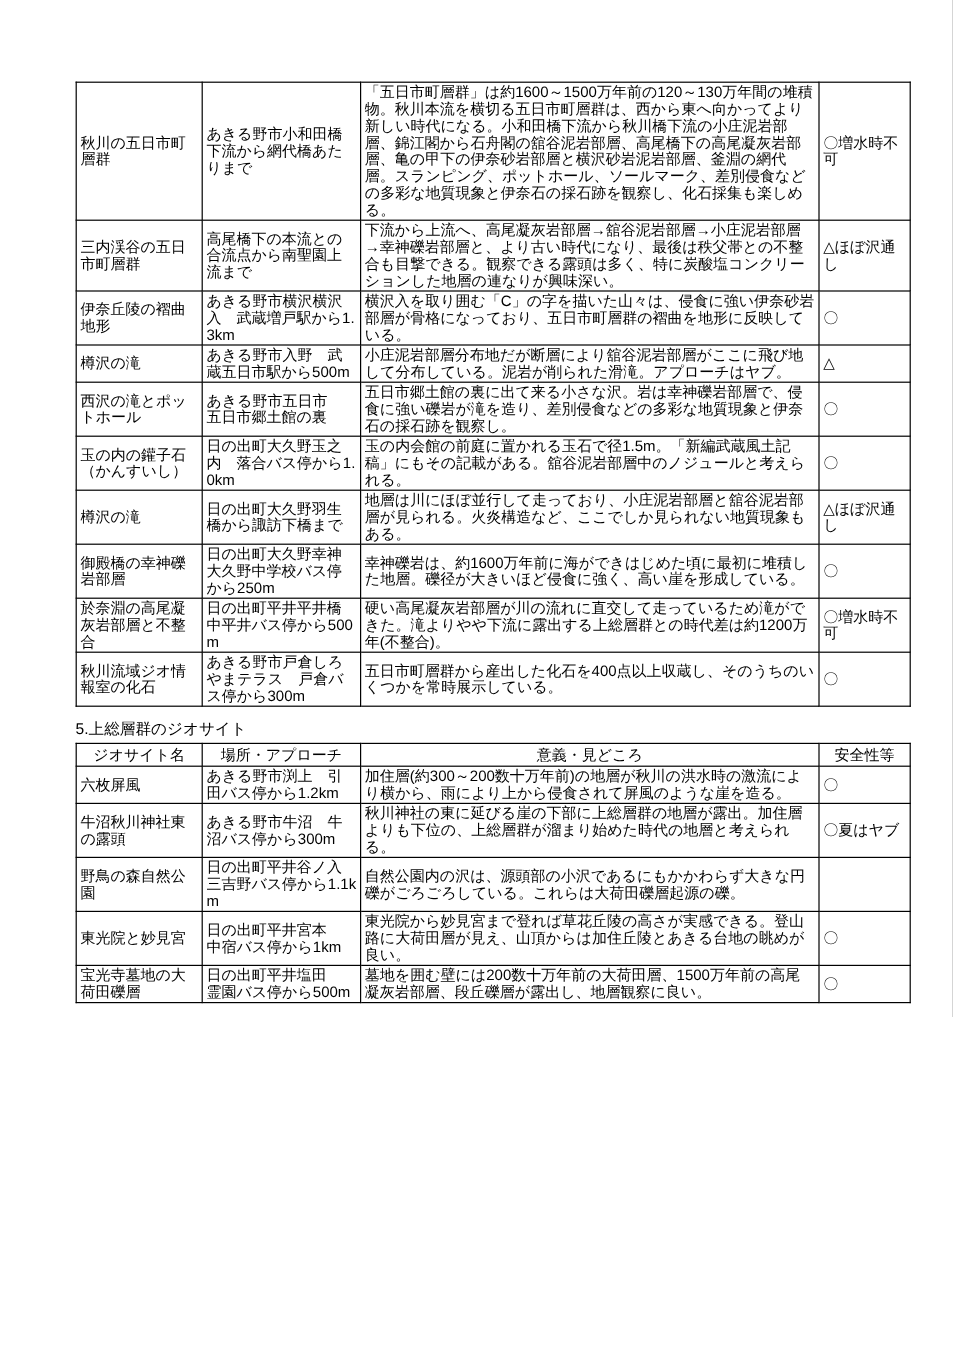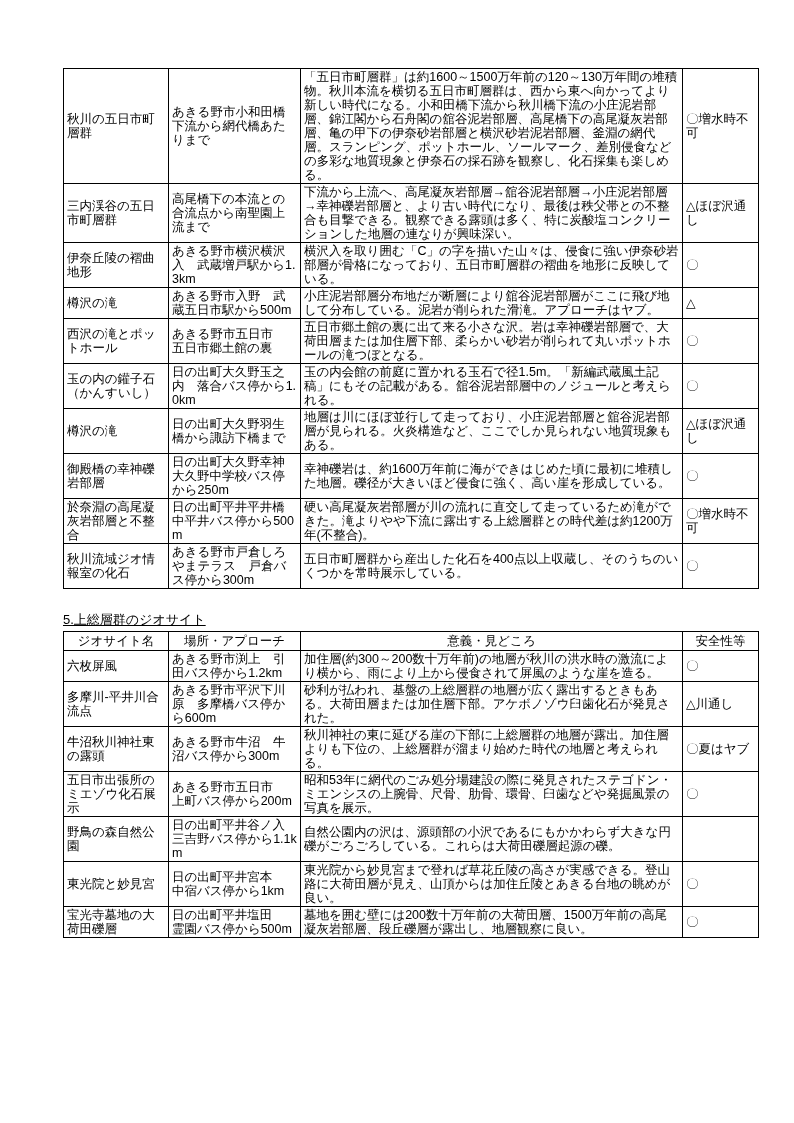--- a/index.html
+++ b/index.html
@@ -22,21 +22,21 @@
     overflow-wrap:break-word;
   }
   table.geo th{
     font-weight:normal;text-align:center;padding:2px 1px;
   }
   col.c-name{width:105px;}
   col.c-loc{width:132px;}
   col.c-desc{width:382px;}
   col.c-safe{width:76px;}
   .section-heading{
-    font-size:13px;line-height:16px;margin:23px 0 3px 0;font-weight:normal;text-decoration:underline;
+    font-size:13px;line-height:16px;margin:11px 0 3px 0;font-weight:normal;
   }
 </style>
 </head>
 <body>
 
 <div class="page">
 
   <table class="geo">
     <colgroup>
       <col class="c-name">
@@ -65,21 +65,21 @@
         </tr>
         <tr>
           <td>樽沢の滝</td>
           <td>あきる野市入野　武蔵五日市駅から500m</td>
           <td>小庄泥岩部層分布地だが断層により舘谷泥岩部層がここに飛び地して分布している。泥岩が削られた滑滝。アプローチはヤブ。</td>
           <td>△</td>
         </tr>
         <tr>
           <td>西沢の滝とポットホール</td>
           <td>あきる野市五日市　五日市郷土館の裏</td>
-          <td>五日市郷土館の裏に出て来る小さな沢。岩は幸神礫岩部層で、大荷田層または加住層下部、柔らかい砂岩が削られて丸いポットホールの滝つぼとなる。</td>
+          <td>五日市郷土館の裏に出て来る小さな沢。岩は幸神礫岩部層で、侵食に強い礫岩が滝を造り、差別侵食などの多彩な地質現象と伊奈石の採石跡を観察し。</td>
           <td>〇</td>
         </tr>
         <tr>
           <td>玉の内の鑵子石（かんすいし）</td>
           <td>日の出町大久野玉之内　落合バス停から1.0km</td>
           <td>玉の内会館の前庭に置かれる玉石で径1.5m。「新編武蔵風土記稿」にもその記載がある。舘谷泥岩部層中のノジュールと考えられる。</td>
           <td>〇</td>
         </tr>
         <tr>
           <td>樽沢の滝</td>
@@ -126,36 +126,24 @@
       </tr>
     </thead>
     <tbody>
         <tr>
           <td>六枚屏風</td>
           <td>あきる野市渕上　引田バス停から1.2km</td>
           <td>加住層(約300～200数十万年前)の地層が秋川の洪水時の激流により横から、雨により上から侵食されて屏風のような崖を造る。</td>
           <td>〇</td>
         </tr>
         <tr>
-          <td>多摩川-平井川合流点</td>
-          <td>あきる野市平沢下川原　多摩橋バス停から600m</td>
-          <td>砂利が払われ、基盤の上総層群の地層が広く露出するときもある。大荷田層または加住層下部。アケボノゾウ臼歯化石が発見された。</td>
-          <td>△川通し</td>
-        </tr>
-        <tr>
           <td>牛沼秋川神社東の露頭</td>
           <td>あきる野市牛沼　牛沼バス停から300m</td>
           <td>秋川神社の東に延びる崖の下部に上総層群の地層が露出。加住層よりも下位の、上総層群が溜まり始めた時代の地層と考えられる。</td>
           <td>〇夏はヤブ</td>
-        </tr>
-        <tr>
-          <td>五日市出張所のミエゾウ化石展示</td>
-          <td>あきる野市五日市　上町バス停から200m</td>
-          <td>昭和53年に網代のごみ処分場建設の際に発見されたステゴドン・ミエンシスの上腕骨、尺骨、肋骨、環骨、臼歯などや発掘風景の写真を展示。</td>
-          <td>〇</td>
         </tr>
         <tr>
           <td>野鳥の森自然公園</td>
           <td>日の出町平井谷ノ入　三吉野バス停から1.1km</td>
           <td>自然公園内の沢は、源頭部の小沢であるにもかかわらず大きな円礫がごろごろしている。これらは大荷田礫層起源の礫。</td>
           <td></td>
         </tr>
         <tr>
           <td>東光院と妙見宮</td>
           <td>日の出町平井宮本　中宿バス停から1km</td>

